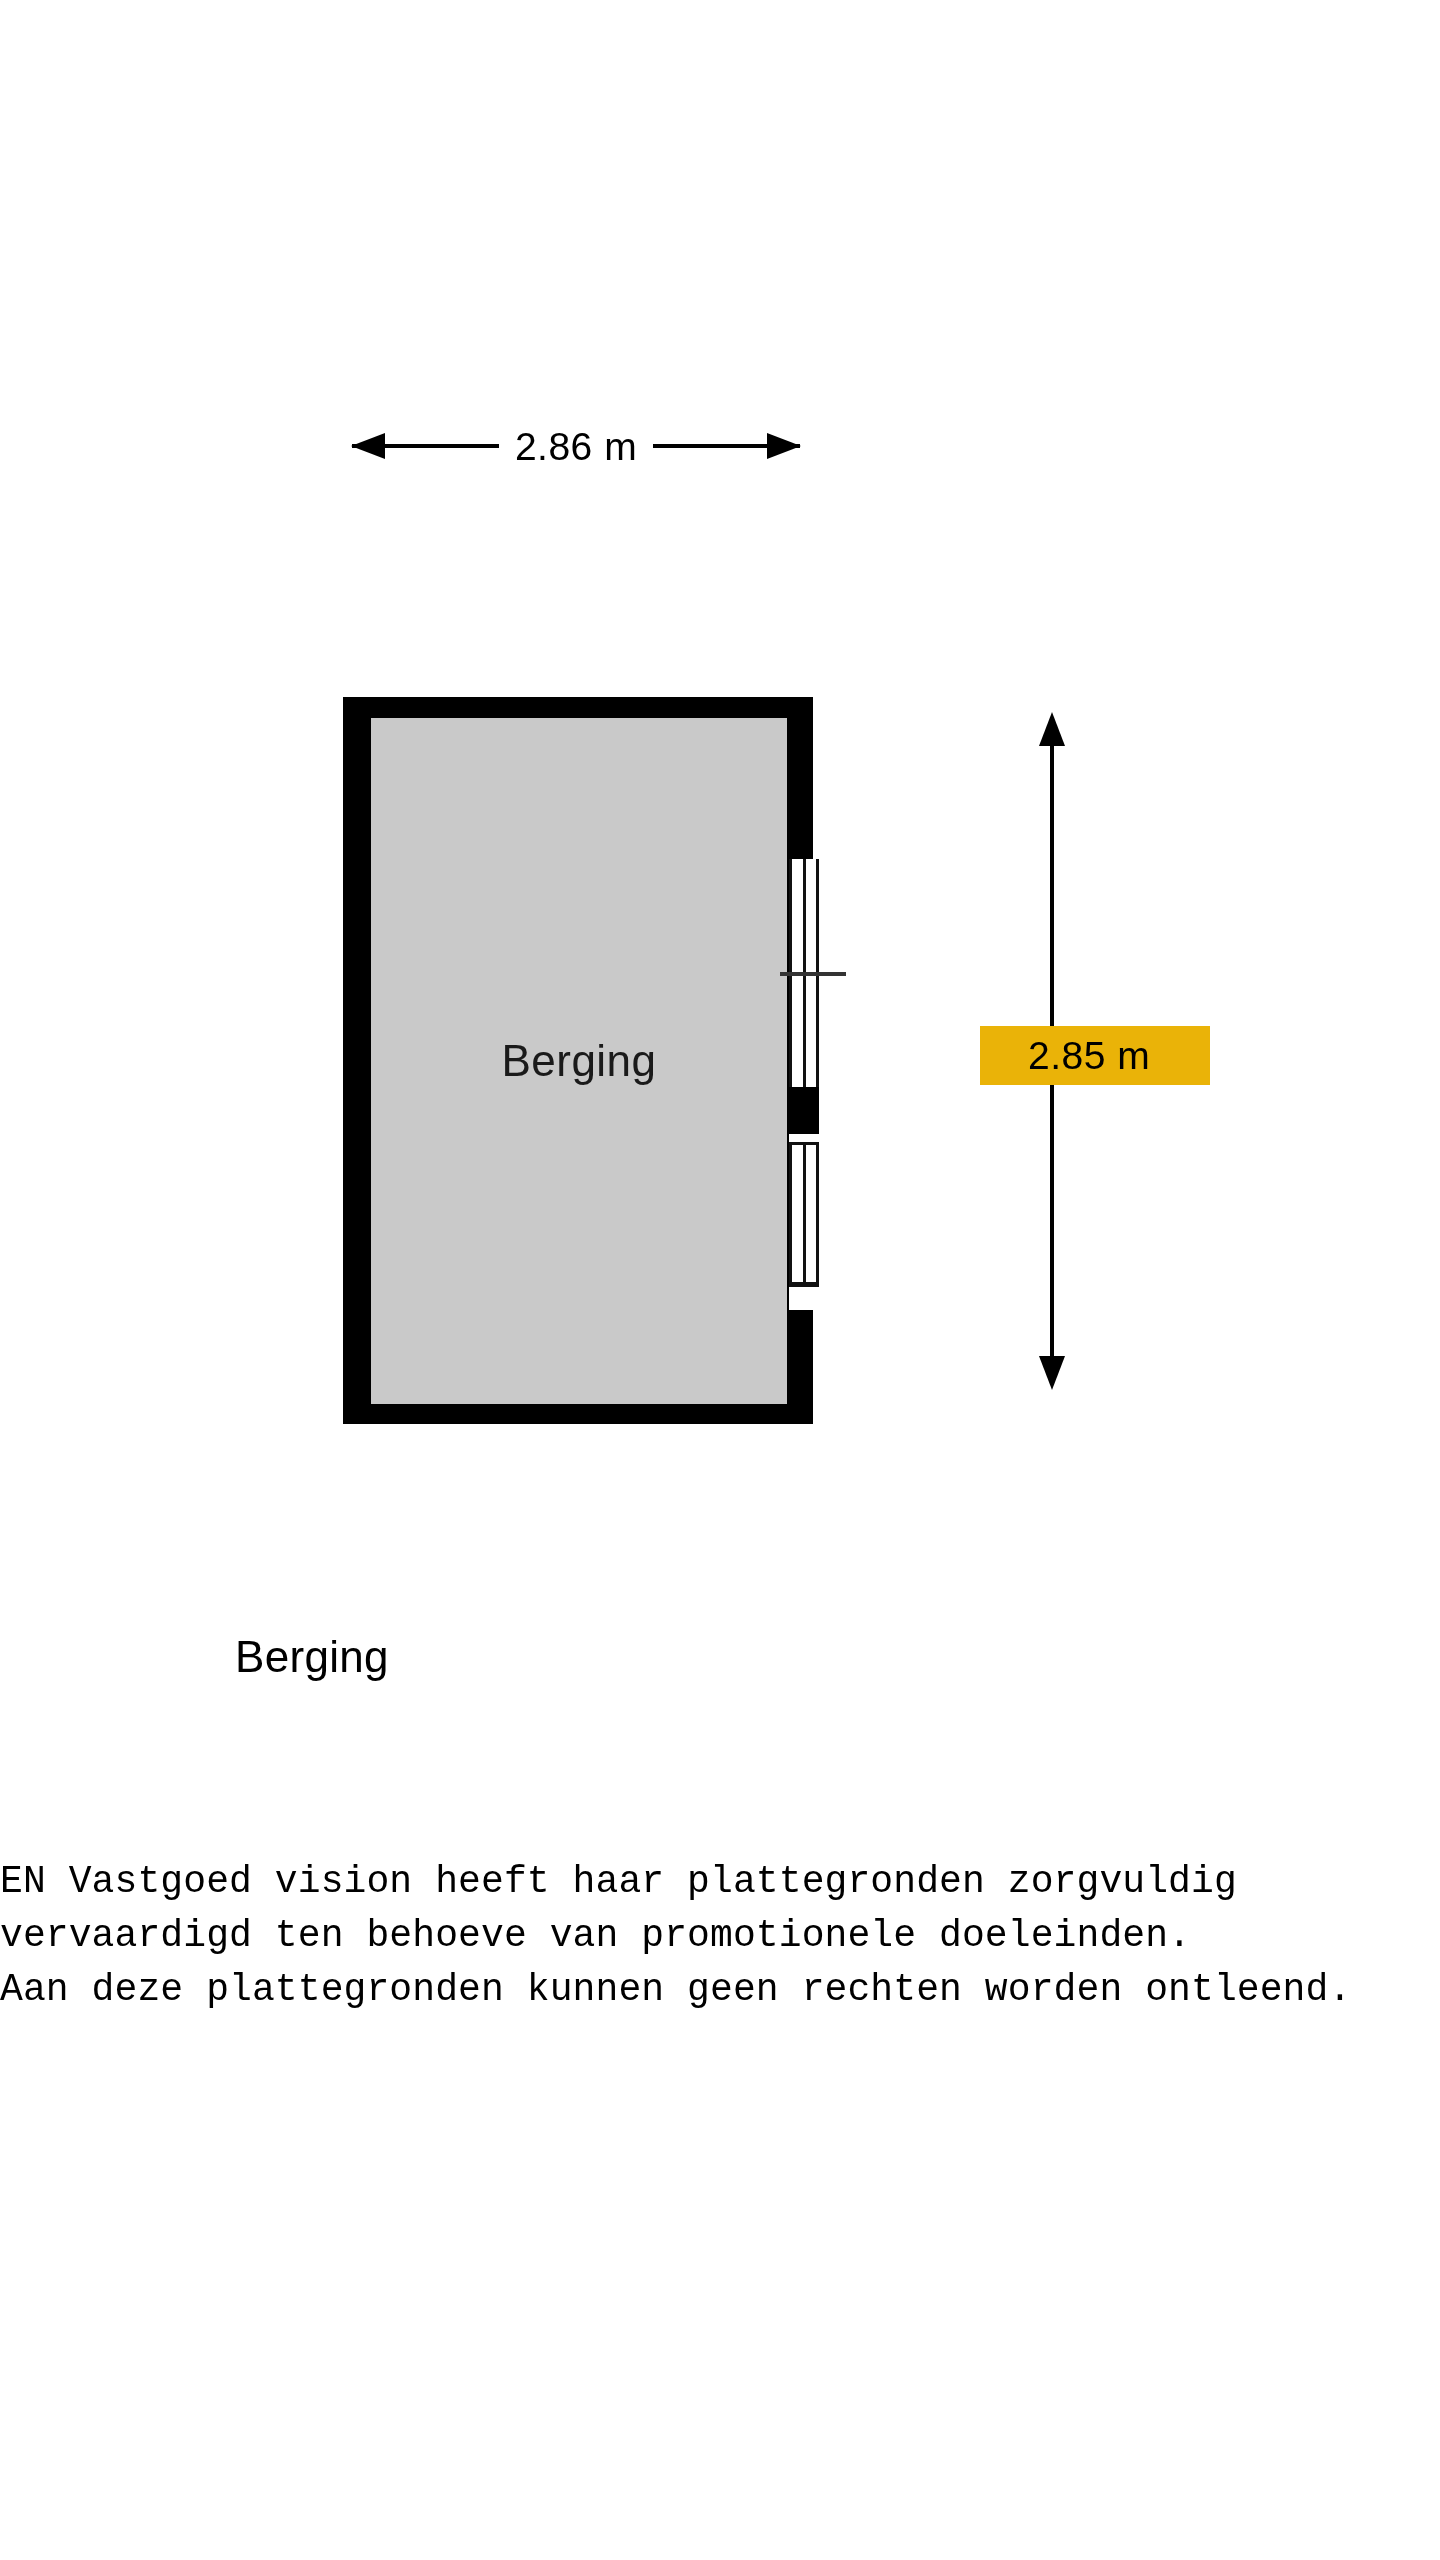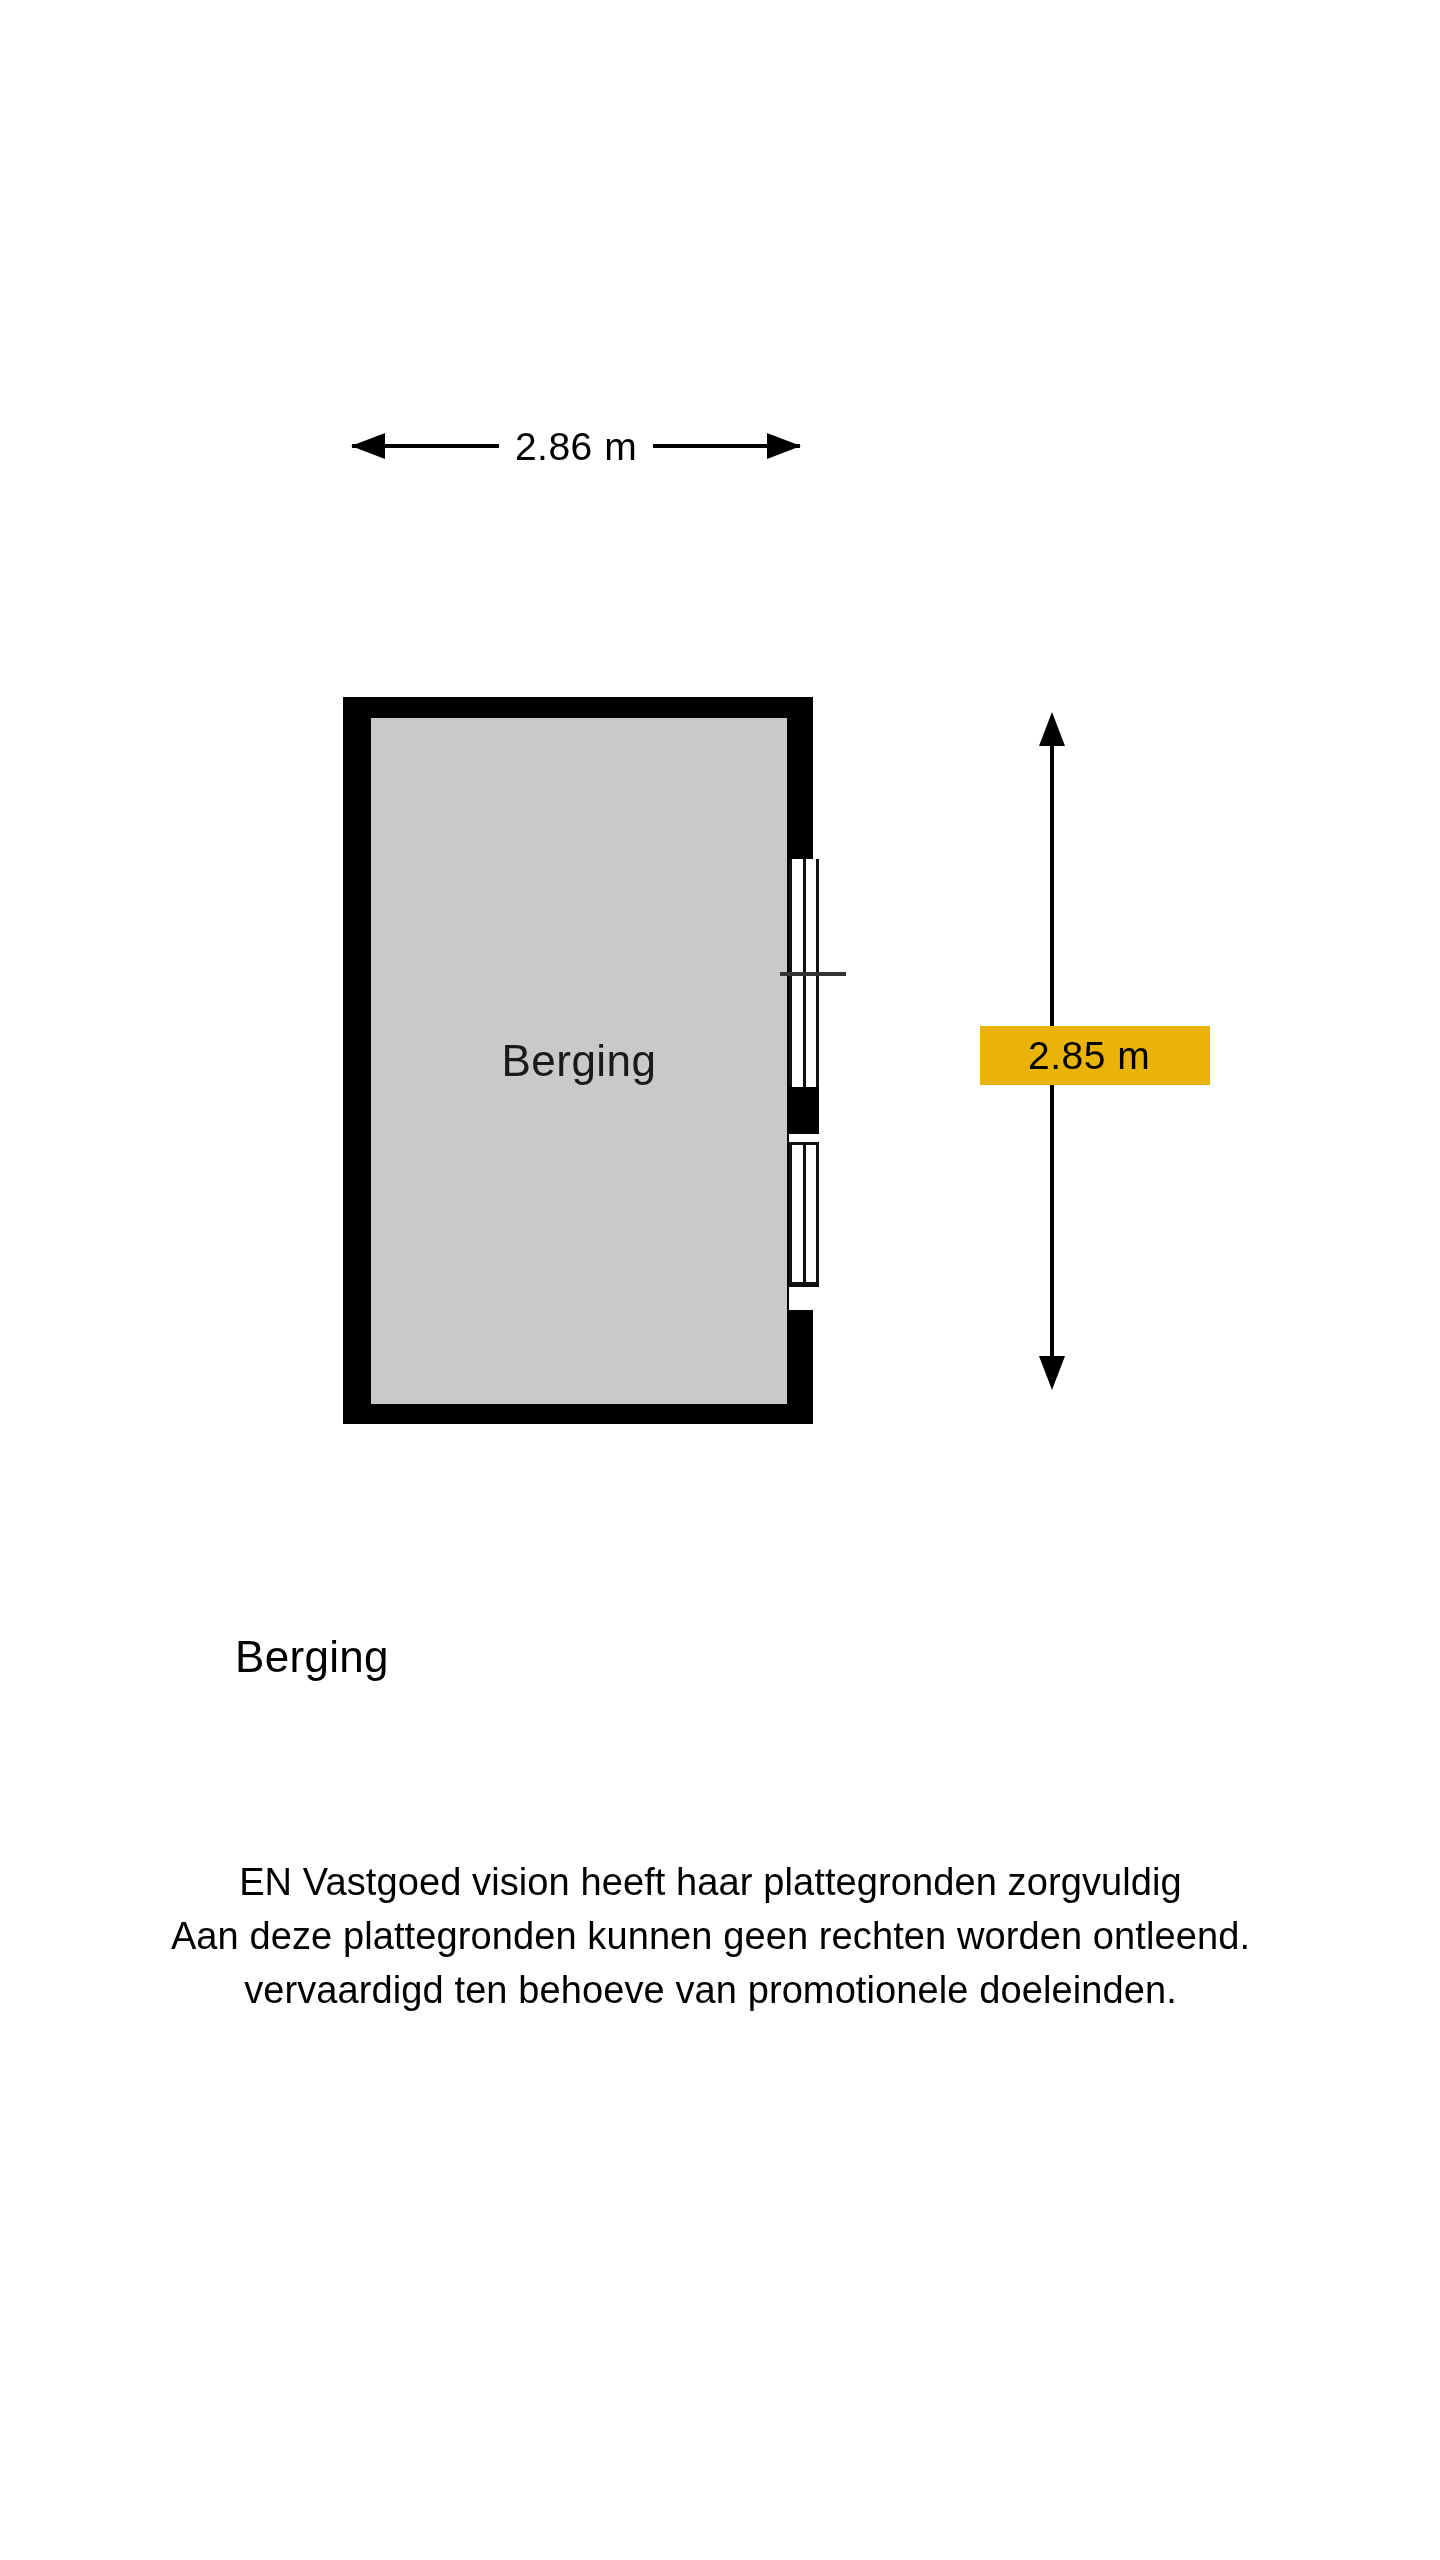--- a/index.html
+++ b/index.html
@@ -247,24 +247,24 @@
     letter-spacing: 0.3px;
     white-space: nowrap;
   }
 
   
   .disclaimer {
     position: absolute;
     left: 0;
     top: 1855px;
     width: 1421px;
-    text-align: center;
     font-size: 38px;
     line-height: 54px;
     letter-spacing: 0.1px;
+    font-family: Liberation Mono, monospace;
   }
   .disclaimer div { white-space: nowrap; }
 </style>
 </head>
 <body>
 
 <div class="page">
 
   <div class="dim-h">
     <span class="seg left"></span>
@@ -293,17 +293,17 @@
         <span class="cap-bottom"></span>
       </div>
       <span class="tick"></span>
     </div>
   </div>
 
   <div class="plan-title">Berging</div>
 
   <div class="disclaimer">
     <div>EN Vastgoed vision heeft haar plattegronden zorgvuldig</div>
+    <div>vervaardigd ten behoeve van promotionele doeleinden.</div>
     <div>Aan deze plattegronden kunnen geen rechten worden ontleend.</div>
-    <div>vervaardigd ten behoeve van promotionele doeleinden.</div>
   </div>
 
 </div>
 
 </body></html>

